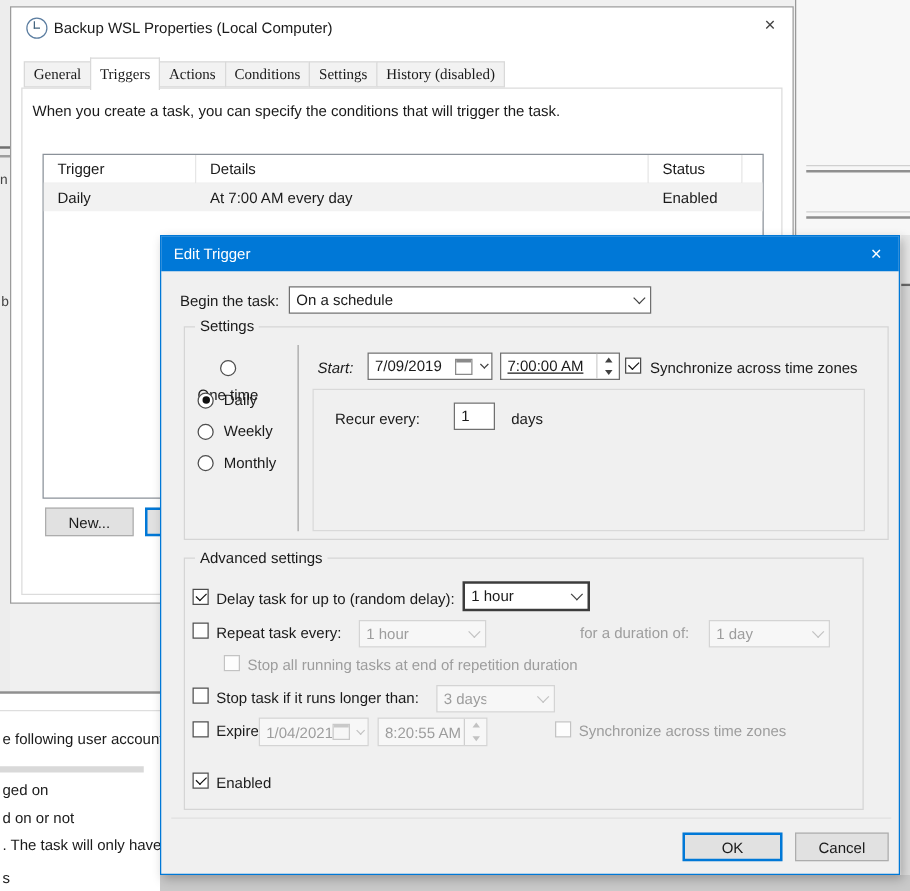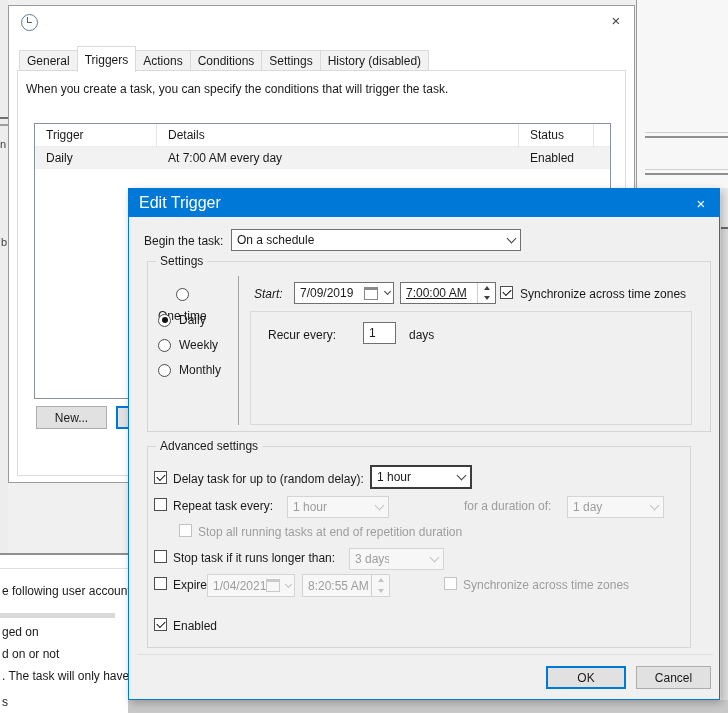--- a/index.html
+++ b/index.html
@@ -7,33 +7,33 @@
        font-family:"Liberation Sans","DejaVu Sans",sans-serif;font-size:12px;color:#1a1a1a;}
   .abs{position:absolute;box-sizing:border-box;}
   .lbl{position:absolute;white-space:nowrap;font-size:12px;}
   .gray{color:#9d9d9d;}
 
   
   .props-dlg{left:8px;top:5px;width:627px;height:478px;background:#fff;border:1px solid #9b9b9b;z-index:2;}
   .edit-dlg{left:128px;top:188px;width:592px;height:512px;background:#f0f0f0;border:1px solid #0078d7;
             z-index:10;box-shadow:2px 3px 8px rgba(0,0,0,.25);}
   .titlebar-blue{left:0;top:0;right:0;height:28px;background:#0078d7;display:flex;align-items:center;}
-  .titlebar-blue .t{color:#fff;margin-left:10px;font-size:16px;}
+  .titlebar-blue .t{color:#fff;margin-left:10px;font-size:12px;}
   .close-x{position:absolute;top:4px;width:24px;height:20px;display:flex;align-items:center;justify-content:center;
            font-size:15px;cursor:default;}
   .close-x.white{color:#fff;}
   .close-x.darkx{color:#444;}
 
   
   .clock{position:absolute;left:12px;top:8px;width:15px;height:15px;border:1.5px solid #5b7da0;border-radius:50%;}
   .clock::after{content:"";position:absolute;left:5px;top:2px;width:4px;height:5px;
                 border-left:1.5px solid #44657f;border-bottom:1.5px solid #44657f;}
 
   
-  .tabstrip{position:absolute;left:10px;top:43px;display:flex;align-items:center;z-index:3;}
+  .tabstrip{position:absolute;left:10px;top:43px;display:flex;align-items:flex-start;z-index:3;font-family:Liberation Serif, serif;}
   .tab{height:21px;padding:0 7px;border:1px solid #d9d9d9;background:#f2f2f2;display:flex;align-items:center;
        margin-right:-1px;box-sizing:border-box;}
   .tab.active{background:#fff;height:26px;margin-top:-3px;border-bottom:none;z-index:4;position:relative;}
   .pagebox{left:8px;top:64px;width:609px;height:406px;background:#fff;border:1px solid #dcdcdc;}
 
   
   .trig-table{left:25px;top:117px;width:577px;height:276px;background:#fff;border:1px solid #8a9199;}
   .trow{display:flex;width:100%;}
   .tcell{padding-left:11px;display:flex;align-items:center;box-sizing:border-box;overflow:hidden;white-space:nowrap;}
   .thead .tcell{height:23px;border-right:1px solid #e6e6e6;border-bottom:1px solid #ededed;}
@@ -113,20 +113,21 @@
   <span class="lbl" style="left:2px;top:29px;">e following user account</span>
   <div class="abs" style="left:0;top:58px;width:115px;height:5px;background:#d9d9d9;"></div>
   <span class="lbl" style="left:2px;top:70px;">ged on</span>
   <span class="lbl" style="left:2px;top:92px;">d on or not</span>
   <span class="lbl" style="left:2px;top:114px;">. The task will only have</span>
   <span class="lbl" style="left:2px;top:140px;">s</span>
 </div>
 
 <div class="abs props-dlg">
   <span class="clock"></span>
+  <span class="lbl" style="left:34px;top:9px;">Backup WSL Properties (Local Computer)</span>
   <div class="close-x darkx" style="right:6px;">×</div>
 
   <div class="tabstrip">
     <div class="tab">
         <span>General</span>
       </div>
     <div class="tab active">
         <span>Triggers</span>
       </div>
     <div class="tab">

